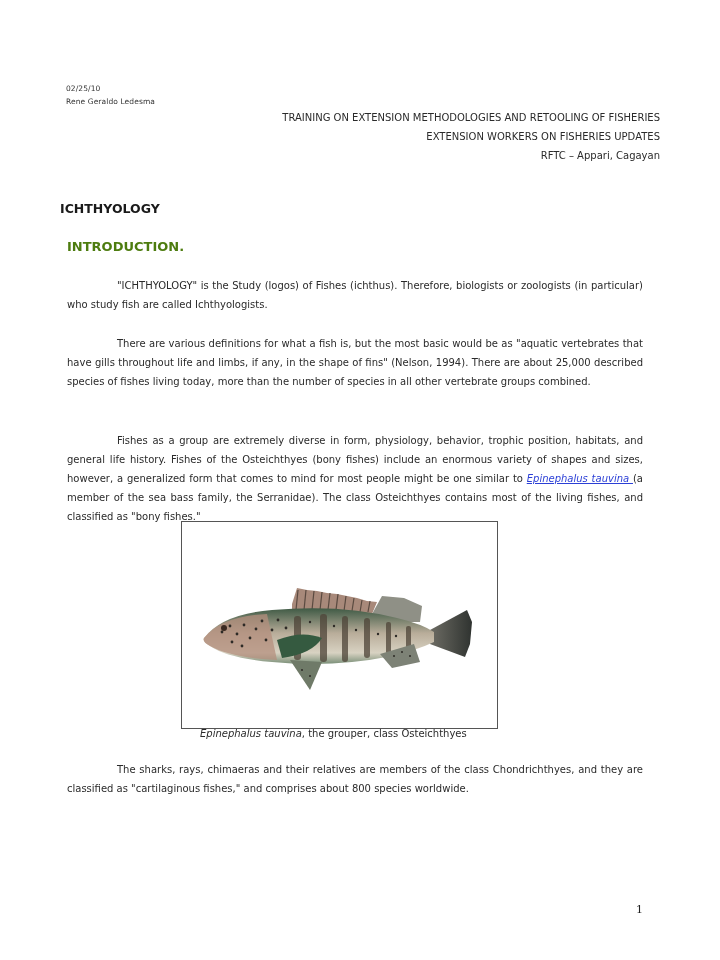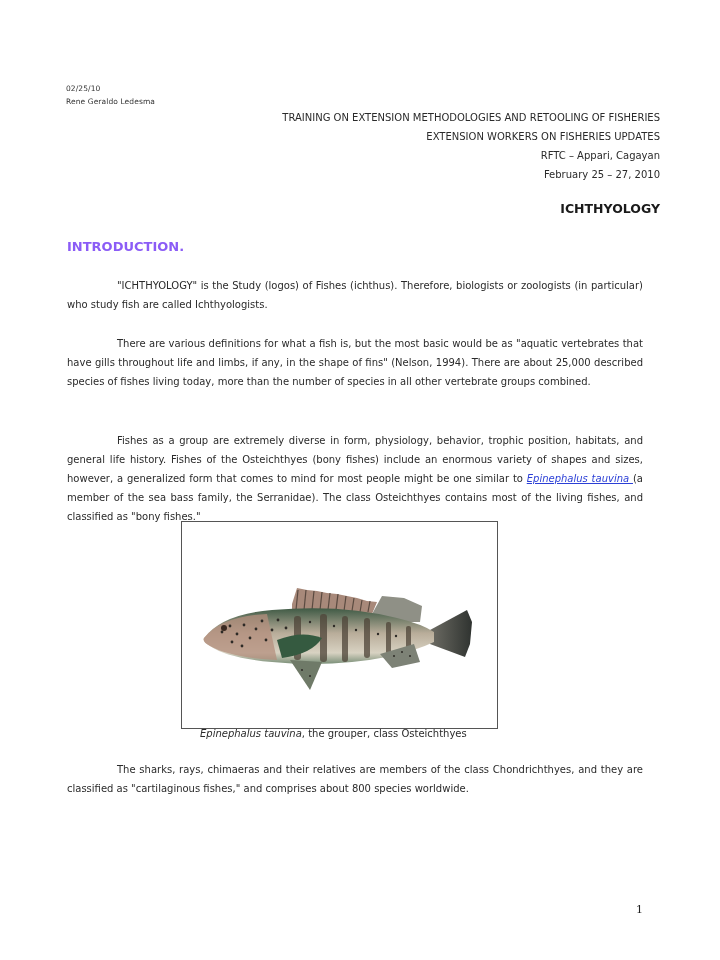--- a/index.html
+++ b/index.html
@@ -7,23 +7,23 @@
          font-family: "DejaVu Sans", sans-serif; color: #2a2a2a; }
   .page { position: absolute; left: 0; top: 0; width: 720px; height: 960px; background: #fff; }
   .meta { position: absolute; left: 66px; font-size: 7.5px; color: #333; letter-spacing: 0.1px; }
   .meta.date { top: 84px; }
   .meta.author { top: 97px; }
   .hdr { position: absolute; left: 60px; width: 600px; text-align: right; font-size: 10px; color: #2a2a2a; }
   .hdr.l1 { top: 112px; }
   .hdr.l2 { top: 131px; }
   .hdr.l3 { top: 150px; }
   .hdr.l4 { top: 169px; }
-  .title { position: absolute; left: 60px; width: 600px; top: 201px; text-align: right;
+  .title { position: absolute; left: 60px; width: 600px; top: 201px; text-align: left;
            font-size: 12.5px; font-weight: bold; color: #1a1a1a; }
-  .section { position: absolute; left: 67px; top: 239px; font-size: 13px; font-weight: bold; color: #8b5cf6; }
+  .section { position: absolute; left: 67px; top: 239px; font-size: 13px; font-weight: bold; color: #4d7c0f; }
   .para { position: absolute; left: 67px; width: 576px; font-size: 10px; line-height: 19px;
           text-align: justify; text-align-last: left; color: #2a2a2a; }
   .para .indent { display: inline-block; width: 50px; }
   .para.p1 { top: 276px; }
   .para.p2 { top: 334px; }
   .para.p3 { top: 431px; }
   .para.p4 { top: 760px; }
   .link { color: #2b3fd6; text-decoration: underline; font-style: italic; }
   .figure { position: absolute; left: 181px; top: 521px; width: 315px; height: 206px;
             border: 1px solid #555; background: #fff; }
@@ -36,21 +36,20 @@
 <body>
 
 <div class="page">
 
   <div class="meta date">02/25/10</div>
   <div class="meta author">Rene Geraldo Ledesma</div>
 
   <div class="hdr l1">TRAINING ON EXTENSION METHODOLOGIES AND RETOOLING OF FISHERIES</div>
   <div class="hdr l3">RFTC – Appari, Cagayan</div>
   <div class="hdr l2">EXTENSION WORKERS ON FISHERIES UPDATES</div>
-  <div class="hdr l4">February 25 – 27, 2010</div>
 
   <div class="title">ICHTHYOLOGY</div>
   <div class="section">INTRODUCTION.</div>
 
   <div class="para p1"><span class="indent"></span><span>"ICHTHYOLOGY" is the Study (logos) of Fishes (ichthus). Therefore,  biologists or zoologists (in particular) who study fish are called Ichthyologists.</span></div>
 
   <div class="para p2"><span class="indent"></span><span>There are various definitions for what a fish is, but the most basic would be as "aquatic vertebrates that have gills throughout life and limbs, if any, in the shape of fins" (Nelson, 1994). There are about 25,000 described species of fishes living today, more than the number of species in all other vertebrate groups combined.</span></div>
 
   <div class="para p3"><span class="indent"></span><span>Fishes as a group are extremely diverse in form, physiology, behavior, trophic position, habitats, and general life history. Fishes of the Osteichthyes (bony fishes) include an enormous variety of shapes and sizes, however, a generalized form that comes to mind for most people might be one similar to </span><a class="link">Epinephalus tauvina </a><span>(a member of the sea bass family, the Serranidae). The class Osteichthyes contains most of the living fishes, and classified as "bony fishes."</span></div>
 

